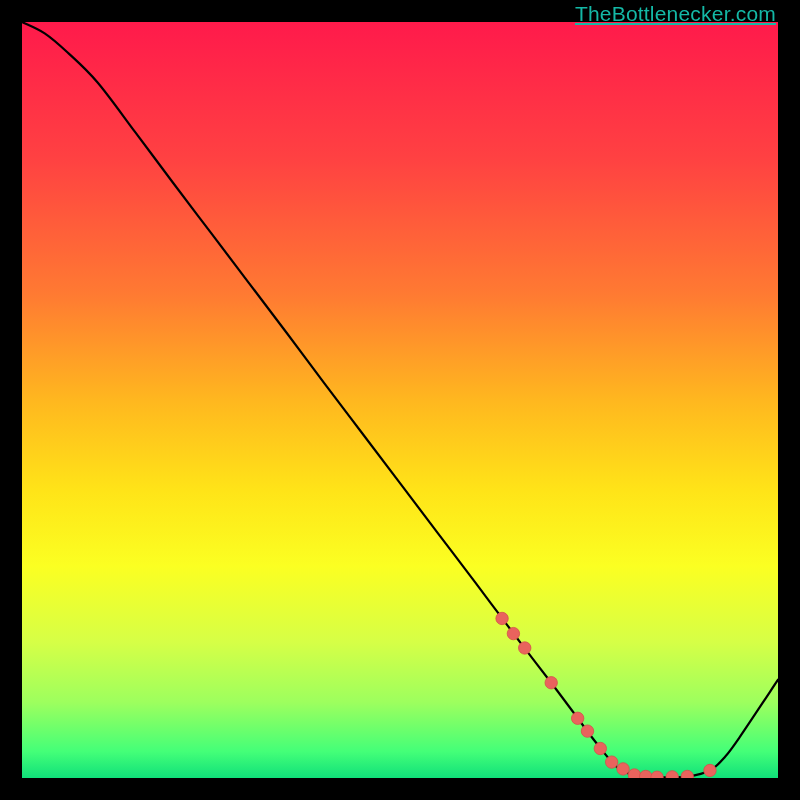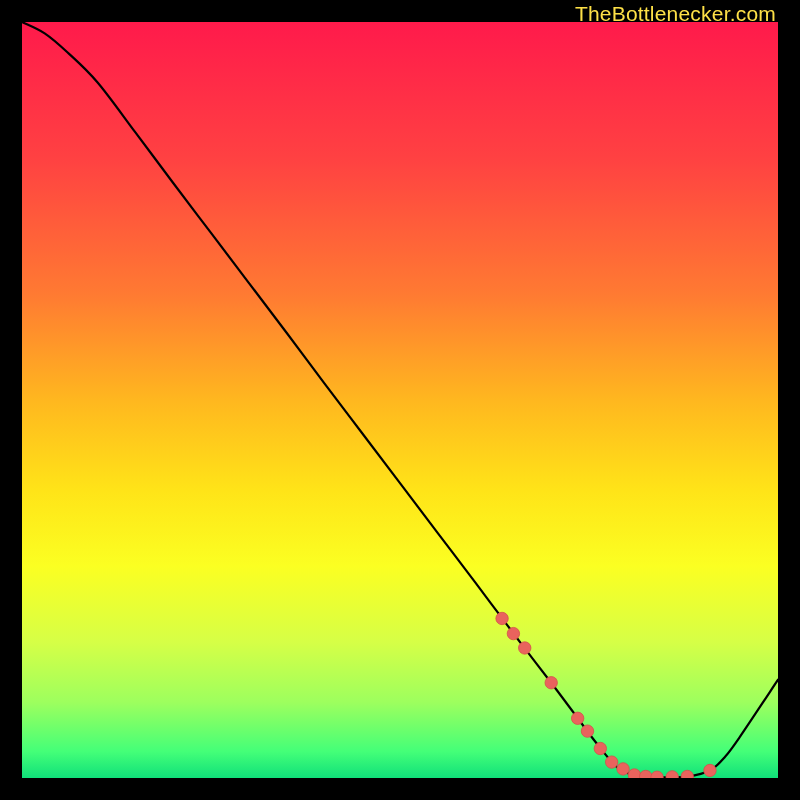--- a/index.html
+++ b/index.html
@@ -27,25 +27,26 @@
   }
   .plot svg {
     display: block;
     width: 756px;
     height: 756px;
   }
   .watermark {
     position: absolute;
     top: 2px;
     right: 24px;
-    color: #fde047;
+    color: #14b8a6;
     font-size: 21px;
     font-weight: 400;
     letter-spacing: 0.2px;
     user-select: none;
+    text-decoration: underline;
   }
 </style>
 </head>
 <body>
 
 <div class="stage">
   <div class="plot">
     <svg viewBox="0 0 756 756" preserveAspectRatio="none">
       <defs>
         <linearGradient id="bg-grad" x1="0" y1="0" x2="0" y2="1">

